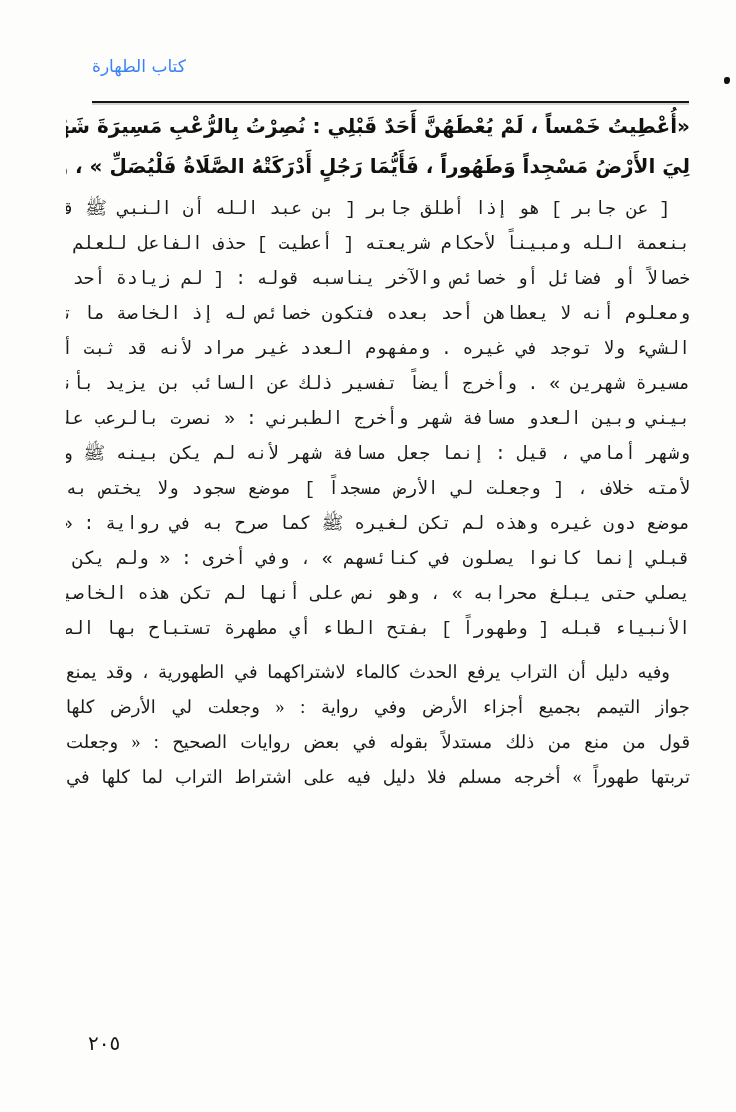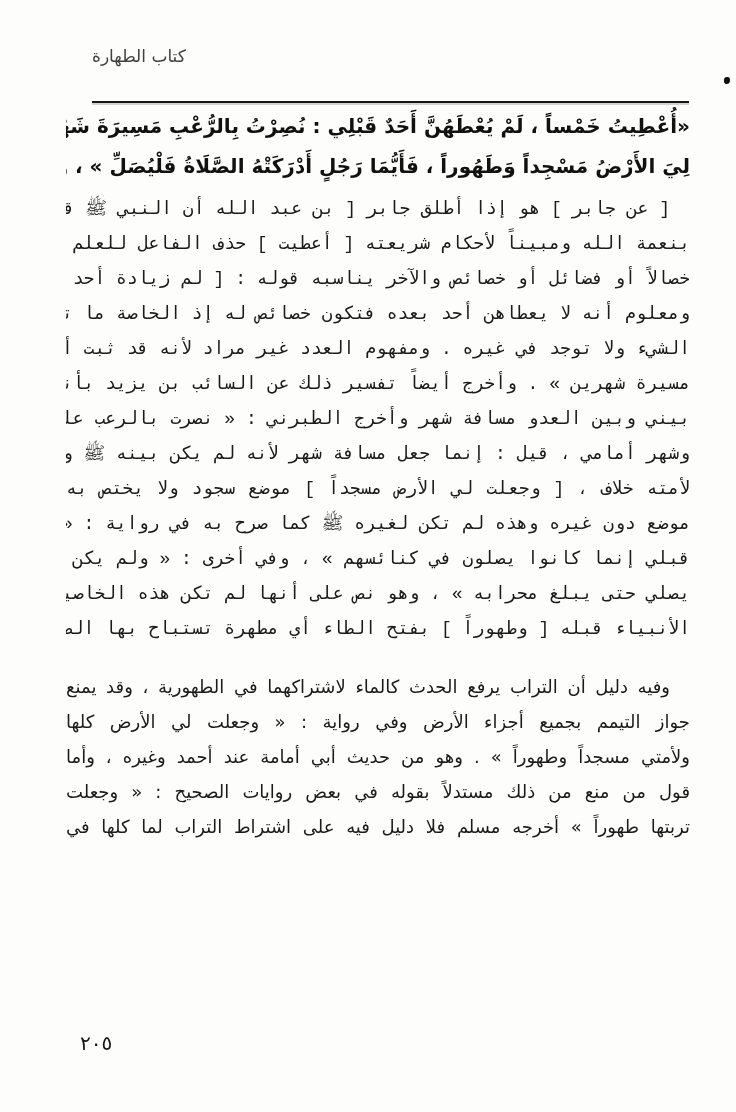--- a/index.html
+++ b/index.html
@@ -9,24 +9,24 @@
     height: 1112px;
     margin: 0 auto;
     background: #fdfdfb;
     color: #1b1b1b;
     font-family: "DejaVu Sans", sans-serif;
     direction: rtl;
     overflow: hidden;
   }
   .running-head {
     position: absolute;
-    top: 46px;
+    top: 56px;
     left: 92px;
     font-size: 17px;
-    color: #404040;
+    color: #3b82f6;
   }
   .head-rule {
     position: absolute;
     top: 101px;
     left: 92px;
     width: 597px;
     height: 2px;
     background: #161616;
     box-shadow: 0 2px 0 rgba(20,20,20,0.18);
   }
@@ -57,26 +57,26 @@
     font-weight: bold;
     font-size: 20px;
     line-height: 40px;
     color: #111;
   }
   .body-para {
     font-size: 18px;
     line-height: 35px;
   }
   .commentary-1 { margin-top: 6px; font-family: Liberation Mono, monospace; }
-  .commentary-2 { margin-top: 22px; }
+  .commentary-2 { margin-top: 8px; font-family: Liberation Serif, serif; }
   .indent .line:first-child { padding-right: 20px; }
   .page-number {
     position: absolute;
     top: 1031px;
-    left: 80px;
+    left: 88px;
     font-size: 20px;
     letter-spacing: 4px;
     color: #151515;
   }
 </style>
 </head>
 <body>
 
 <div class="page">
 
@@ -105,21 +105,20 @@
         <div class="line">لأمته خلاف ، [ وجعلت لي الأرض مسجداً ] موضع سجود ولا يختص به</div>
         <div class="line">موضع دون غيره وهذه لم تكن لغيره ﷺ كما صرح به في رواية : « وكان من</div>
         <div class="line">قبلي إنما كانوا يصلون في كنائسهم » ، وفي أخرى : « ولم يكن أحد من الأنبياء</div>
         <div class="line">يصلي حتى يبلغ محرابه » ، وهو نص على أنها لم تكن هذه الخاصية لأحد من</div>
         <div class="line last">الأنبياء قبله [ وطهوراً ] بفتح الطاء أي مطهرة تستباح بها الصلاة .</div>
       </div>
 
     <div class="para body-para commentary-2 indent">
         <div class="line">وفيه دليل أن التراب يرفع الحدث كالماء لاشتراكهما في الطهورية ، وقد يمنع</div>
         <div class="line">جواز التيمم بجميع أجزاء الأرض وفي رواية : « وجعلت لي الأرض كلها</div>
-        <div class="line">ولأمتي مسجداً وطهوراً » . وهو من حديث أبي أمامة عند أحمد وغيره ، وأما</div>
         <div class="line">قول من منع من ذلك مستدلاً بقوله في بعض روايات الصحيح : « وجعلت</div>
         <div class="line last">تربتها طهوراً » أخرجه مسلم فلا دليل فيه على اشتراط التراب لما كلها في</div>
       </div>
 
   </div>
 
   <div class="page-number">٢٠٥</div>
 
 </div>
 

